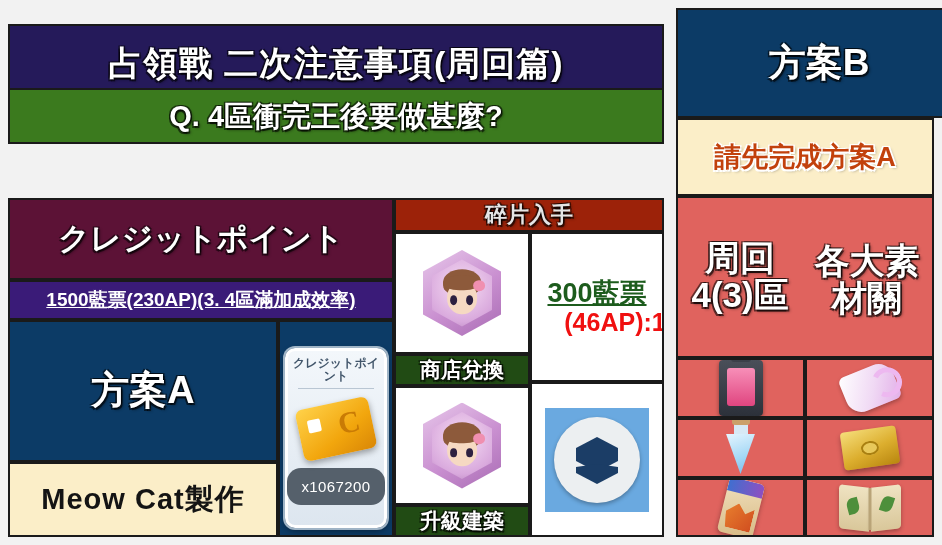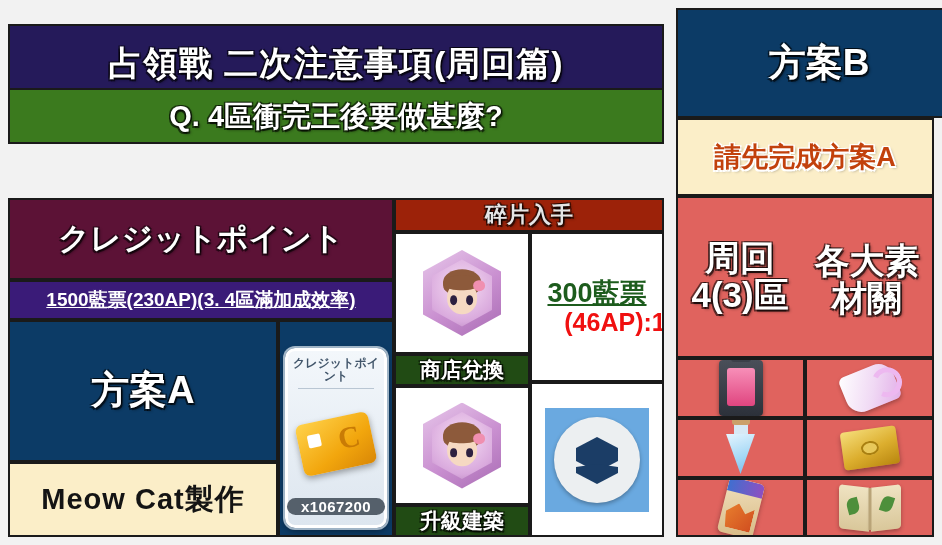--- a/index.html
+++ b/index.html
@@ -93,21 +93,21 @@
   .cardart{flex:1;width:100%;display:flex;align-items:center;justify-content:center;}
   .coin{width:74px;height:52px;transform:rotate(-12deg);
         background:linear-gradient(150deg,#ffd24a,#f2a60d 60%,#d98706);
         border-radius:7px;box-shadow:0 3px 6px rgba(0,0,0,.35);
         position:relative;}
   .coin:after{content:"";position:absolute;left:10px;top:12px;width:13px;height:13px;
         background:#fff;border-radius:2px;}
   .coin .c{position:absolute;right:12px;top:7px;font-size:30px;font-weight:bold;
         color:#c97b05;font-family:"Liberation Serif",serif;line-height:1;}
   .cardqty{background:#55606b;color:#fff;border-radius:14px;
-           font-size:15px;font-weight:bold;padding:0 14px;margin-bottom:4px;
+           font-size:15px;font-weight:normal;padding:10px 14px;margin-bottom:14px;
            letter-spacing:.4px;}
 
   
   .item{width:100%;height:100%;display:flex;align-items:center;justify-content:center;}
   .lantern{width:44px;height:56px;background:linear-gradient(180deg,#4a4f59,#2c313a);
            border-radius:4px;position:relative;box-shadow:0 2px 4px rgba(0,0,0,.4);}
   .lantern:before{content:"";position:absolute;left:8px;top:8px;right:8px;bottom:10px;
            background:linear-gradient(180deg,#f78fb8,#e0457f);border-radius:3px;}
   .lantern:after{content:"";position:absolute;left:12px;top:-8px;width:20px;height:10px;
            background:#3b4049;border-radius:3px;}

